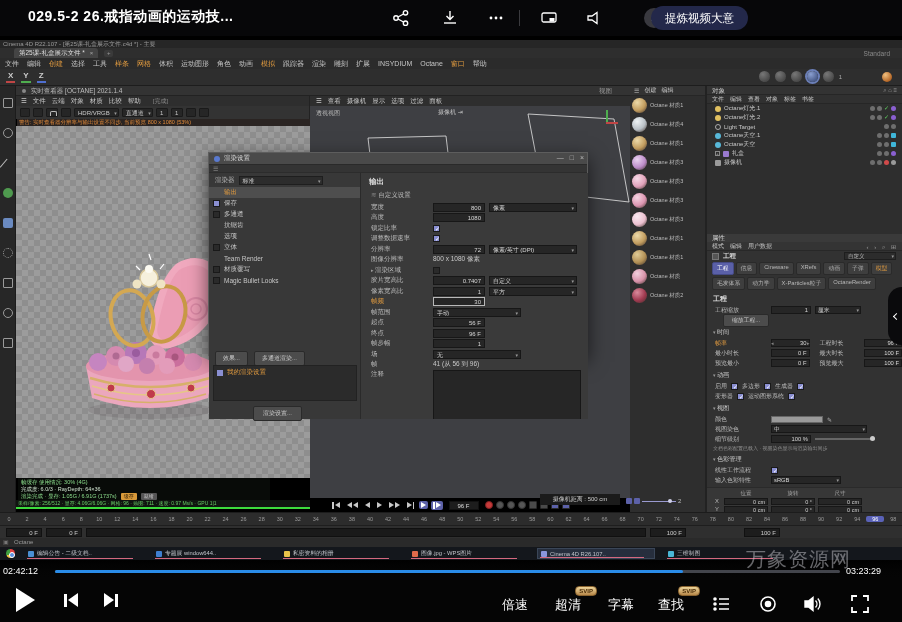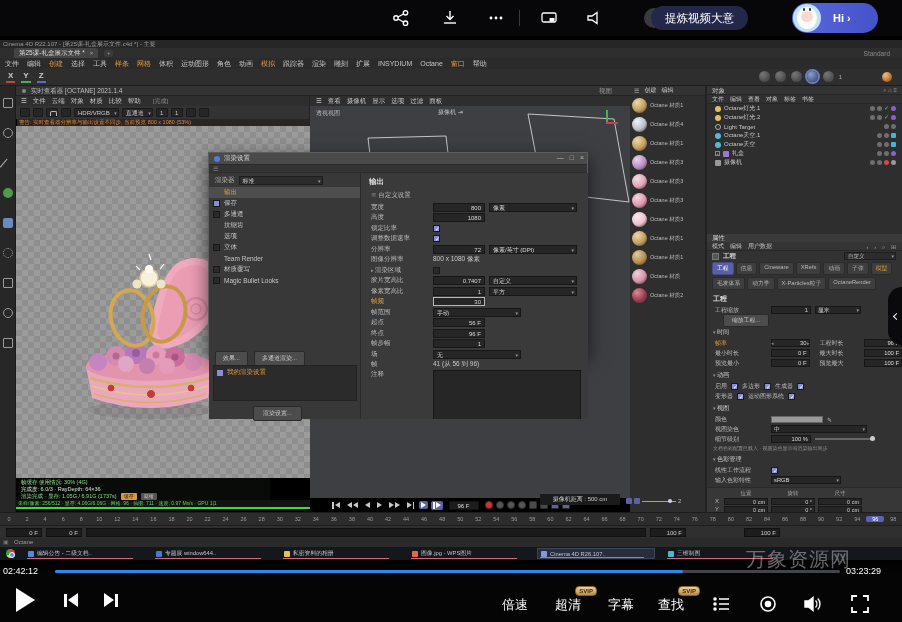--- a/index.html
+++ b/index.html
@@ -261,20 +261,21 @@
 
   .gizmo-g { position:absolute; width:1.5px; height:13px; background:#4fae4f; }
   .gizmo-r { position:absolute; width:12px; height:1.5px; background:#c04545; }
 </style>
 </head>
 <body>
 
 <div id="stage">
 
   <div class="abs topbar">
+    <div class="vtitle">029.5-2 26.戒指动画的运动技...</div>
     <span class="tb-icon" style="left:392px">
       <svg viewBox="0 0 18 18" fill="none" stroke="#fff" stroke-width="1.4">
           <circle cx="4" cy="9" r="2.2"></circle>
           <circle cx="13.5" cy="3.8" r="2.2"></circle>
           <circle cx="13.5" cy="14.2" r="2.2"></circle>
           <path d="M6 8l5.5-3M6 10l5.5 3"></path>
         </svg>
     </span>
     <span class="tb-icon" style="left:441px">
       <svg viewBox="0 0 18 18" fill="none" stroke="#fff" stroke-width="1.4">
@@ -296,29 +297,20 @@
           <rect x="9.5" y="9" width="5" height="3.5" fill="#fff" stroke="none"></rect>
         </svg>
     </span>
     <span class="tb-icon" style="left:585px">
       <svg viewBox="0 0 18 18" fill="none" stroke="#fff" stroke-width="1.3">
           <path d="M3 7h4l5-3.5v11L7 11H3z"></path>
         </svg>
     </span>
     <span class="close-circ" style="left:644px">×</span>
     <span class="sum-pill" style="left:651px">提炼视频大意</span>
-    <div class="hi-pill" style="left:792px">
-      <span class="hi-ava">
-        <span class="hi-hood"></span>
-          <span class="hi-face"></span>
-        <span class="hi-eye" style="left:10px"></span>
-          <span class="hi-eye" style="left:16px"></span>
-      </span>
-      <span class="hi-label">Hi ›</span>
-    </div>
   </div>
 
   <div class="abs c4d-titlebar">Cinema 4D R22.107 - [第25课-礼盒展示文件.c4d *] - 主要</div>
   <div class="abs c4d-tabbar">
     <div class="c4d-tab">
       <span>第25课-礼盒展示文件 *</span>
       <span class="tab-x">×</span>
     </div>
     <span class="tab-plus">+</span>
     <span class="tab-right">Standard</span>

